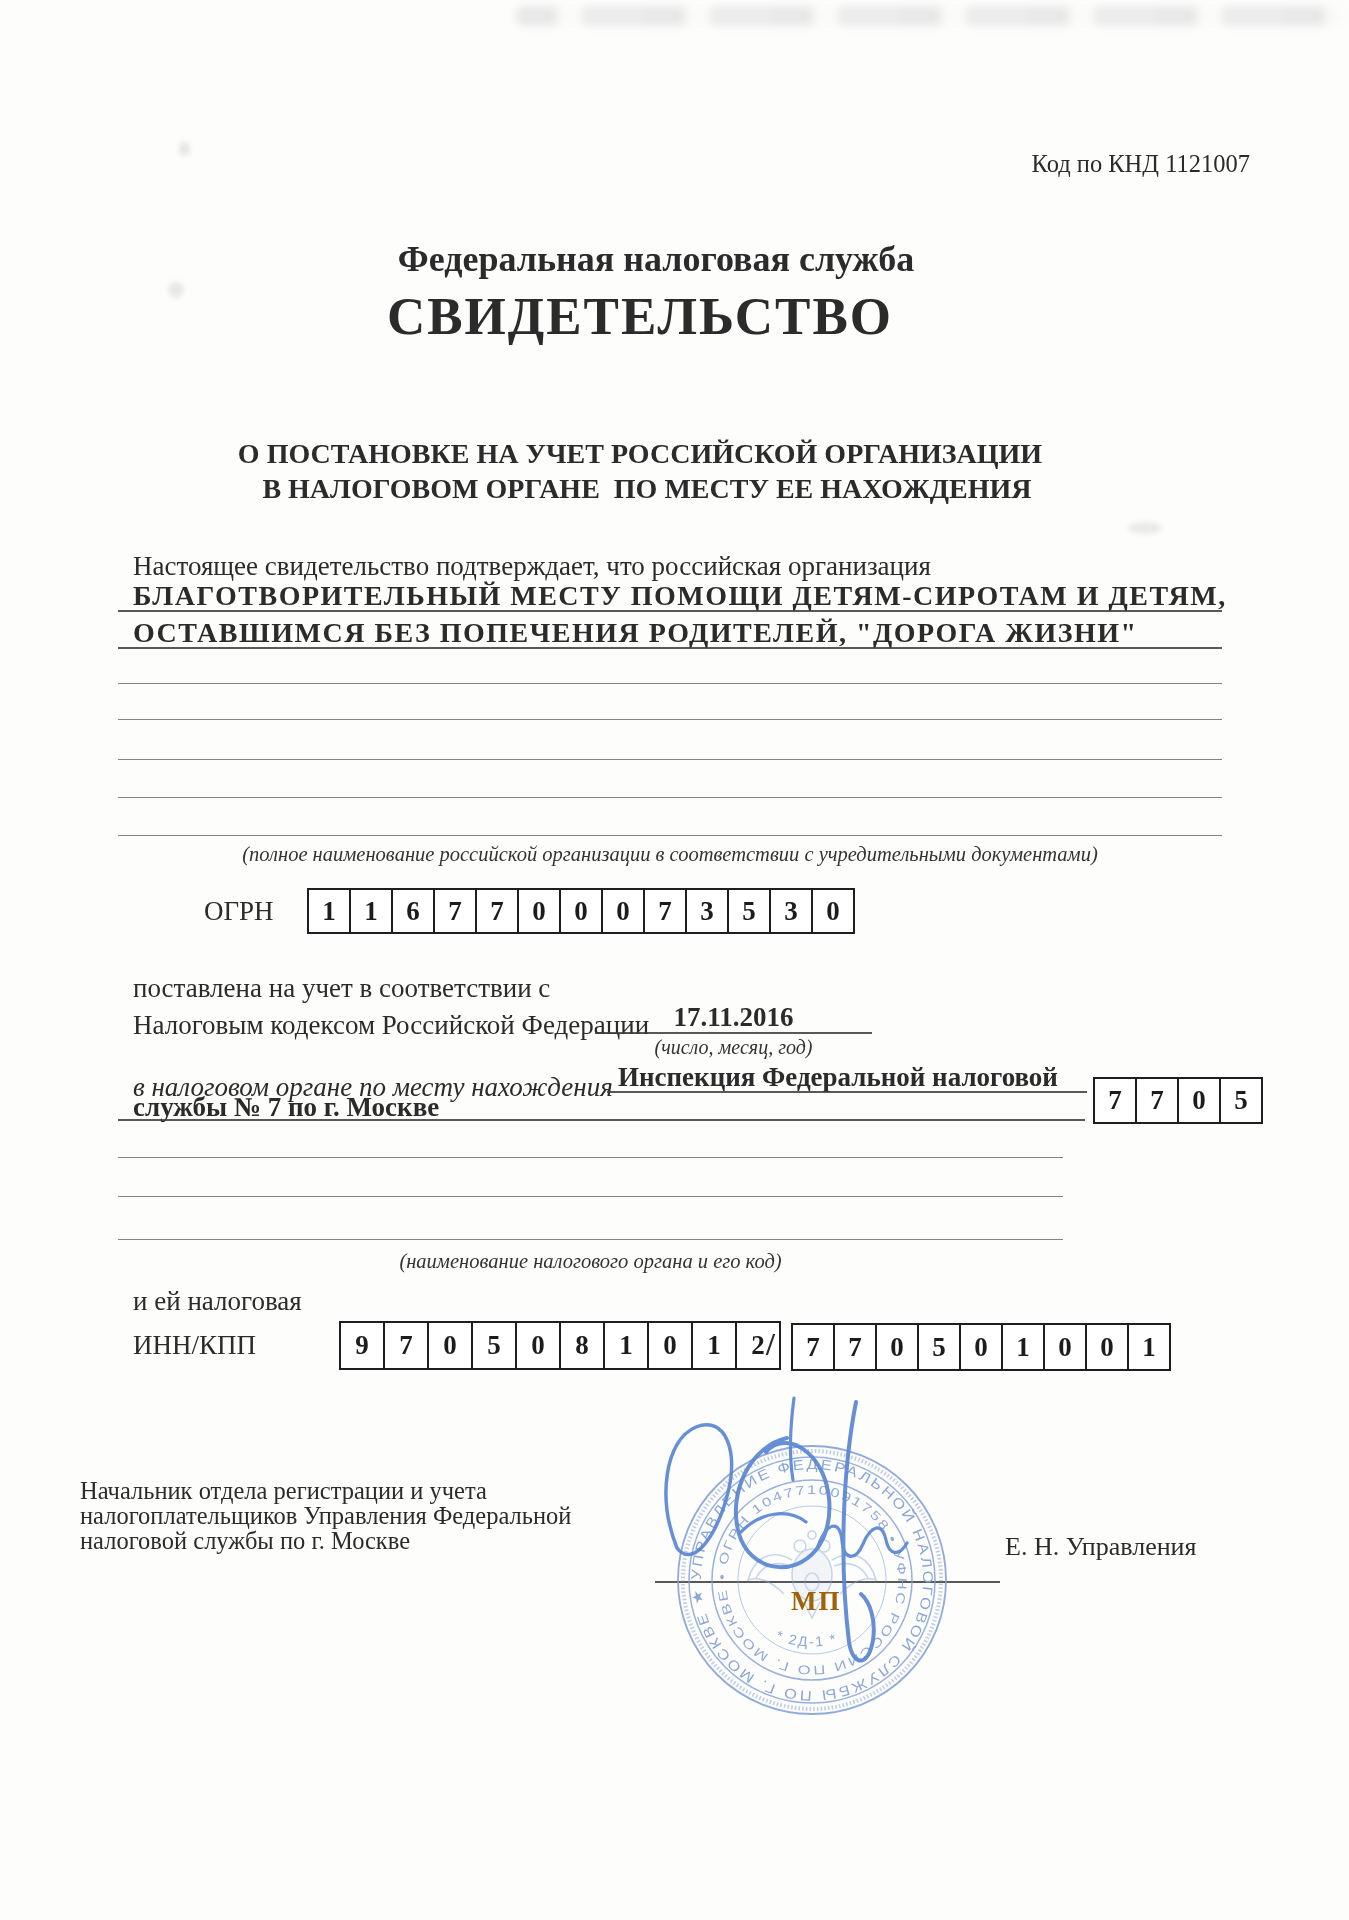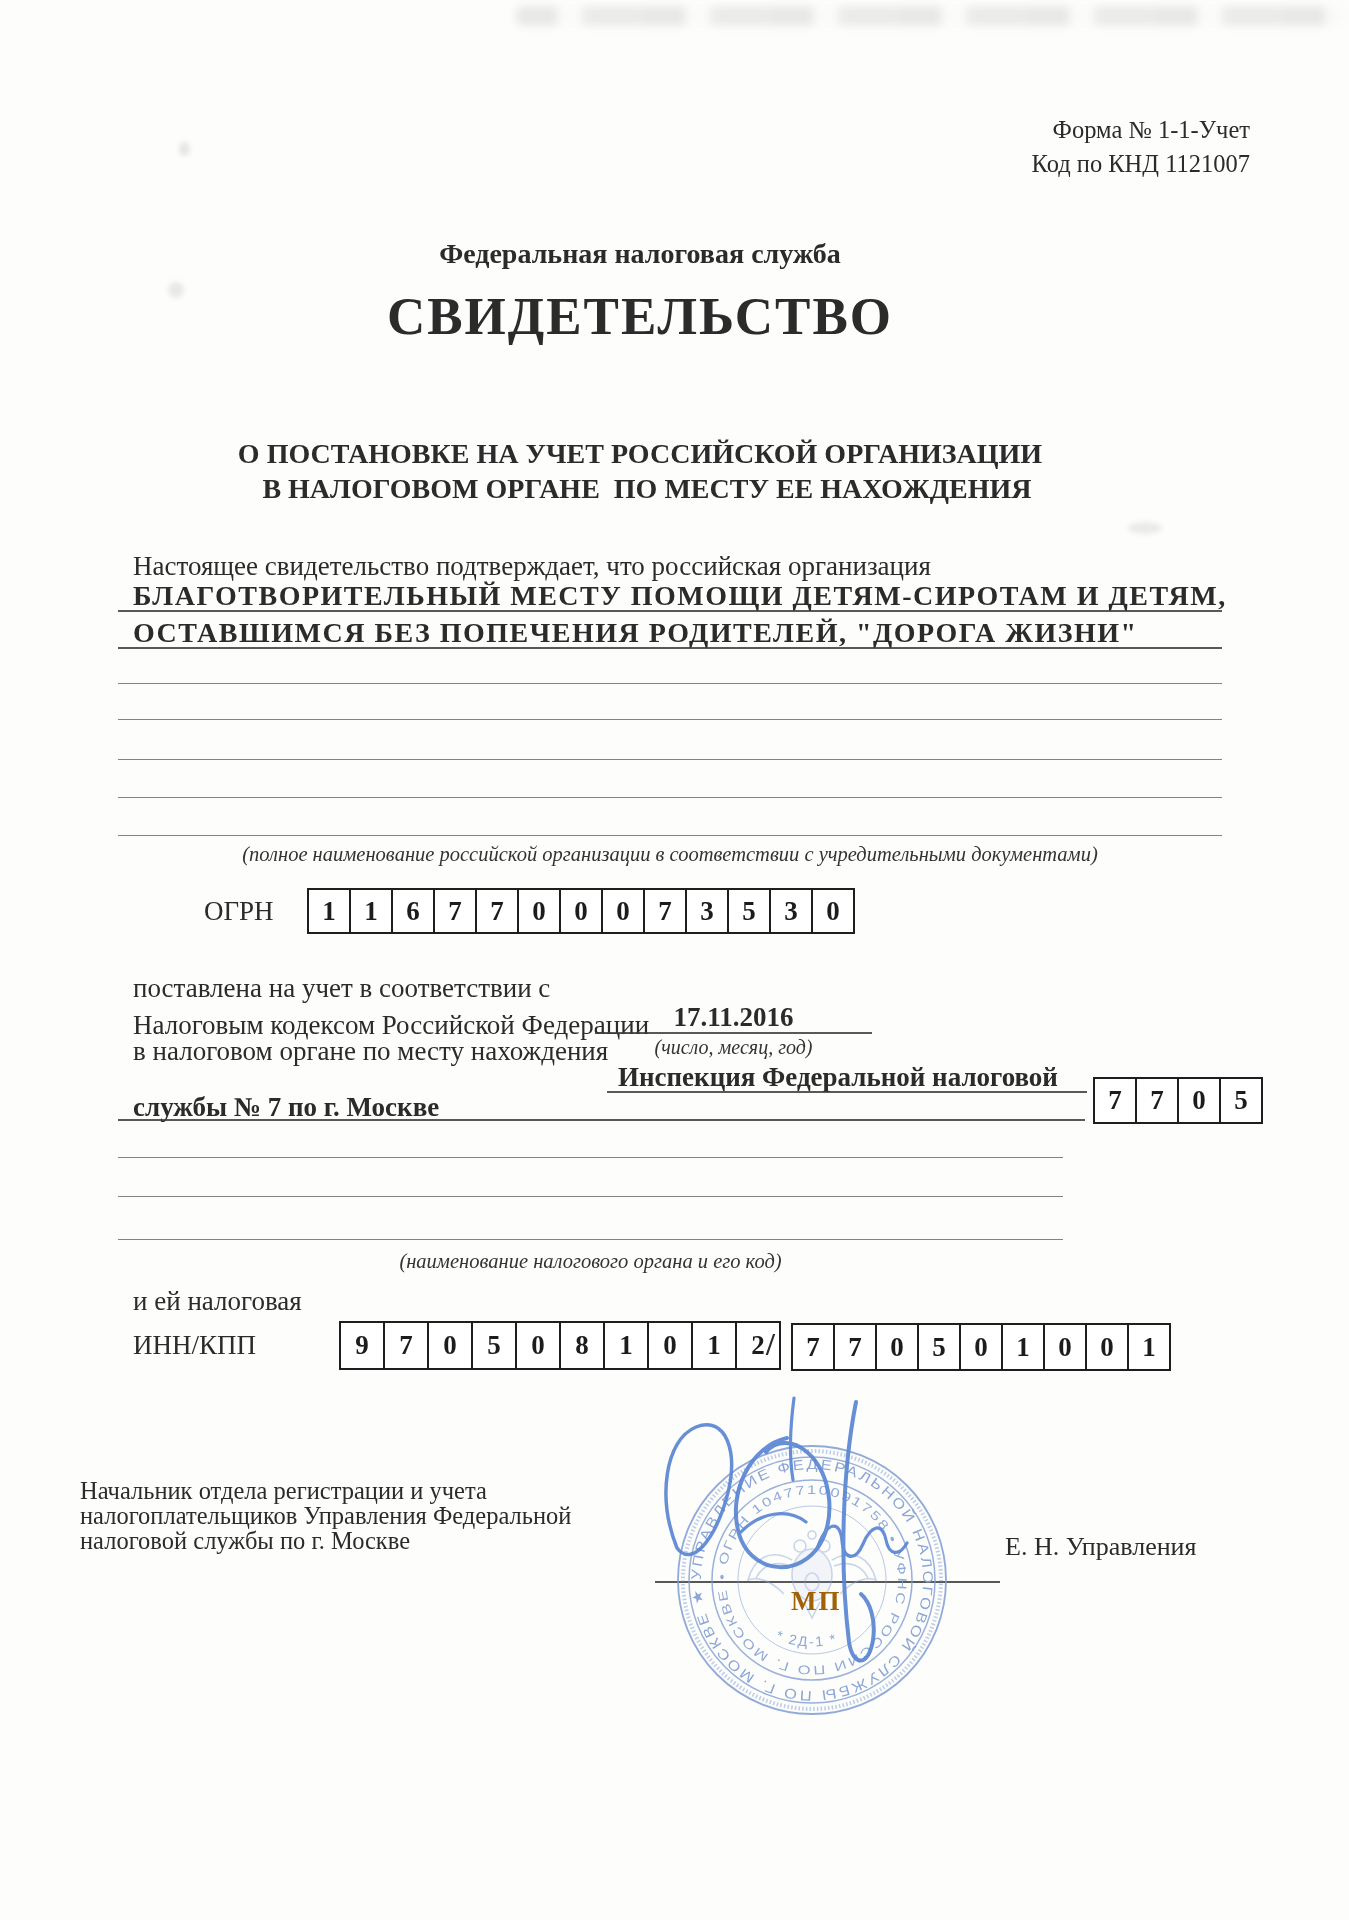--- a/index.html
+++ b/index.html
@@ -30,24 +30,23 @@
 <body>
 
 <div id="page">
 
   <div class="noise" style="left:515px;top:6px;width:830px;height:20px;
               background:repeating-linear-gradient(90deg, rgba(185,185,185,.30) 0 42px, rgba(225,225,225,.10) 42px 68px, rgba(195,195,195,.30) 68px 128px);"></div>
   <div class="smudge" style="left:179px;top:142px;width:11px;height:14px;"></div>
   <div class="smudge" style="left:168px;top:282px;width:16px;height:16px;opacity:.4;"></div>
   <div class="smudge" style="left:1128px;top:522px;width:34px;height:12px;opacity:.35;"></div>
 
-  <div class="abs right nowrap" style="left:850px;top:116px;width:400px;font-size:24.5px;">Форма № 1-1-Учет</div>
   <div class="abs right nowrap" style="left:850px;top:150px;width:400px;font-size:24.5px;">Код по КНД 1121007</div>
 
-  <div class="abs center bold headwrap" style="top:238px;font-size:28px;">Федеральная налоговая служба</div>
+  <div class="abs center bold headwrap" style="top:238px;font-size:36px;margin-left:16px;">Федеральная налоговая служба</div>
   <div class="abs center bold headwrap" style="top:286px;font-size:53px;letter-spacing:2px;">СВИДЕТЕЛЬСТВО</div>
   <div class="abs center bold headwrap" style="top:438px;font-size:28px;">О ПОСТАНОВКЕ НА УЧЕТ РОССИЙСКОЙ ОРГАНИЗАЦИИ</div>
   <div class="abs center bold headwrap pre" style="top:473px;font-size:28px;padding-left:7px;">В НАЛОГОВОМ ОРГАНЕ  ПО МЕСТУ ЕЕ НАХОЖДЕНИЯ</div>
 
   <div class="abs nowrap" style="left:133px;top:551px;font-size:27px;">Настоящее свидетельство подтверждает, что российская организация</div>
   <div class="abs bold nowrap" style="left:133px;top:580px;font-size:28px;letter-spacing:1.5px;">БЛАГОТВОРИТЕЛЬНЫЙ МЕСТУ ПОМОЩИ ДЕТЯМ-СИРОТАМ И ДЕТЯМ,</div>
   <div class="rule" style="left:118px;top:610px;width:1104px;"></div>
   <div class="abs bold nowrap" style="left:133px;top:617px;font-size:28px;letter-spacing:1.5px;">ОСТАВШИМСЯ БЕЗ ПОПЕЧЕНИЯ РОДИТЕЛЕЙ, "ДОРОГА ЖИЗНИ"</div>
   <div class="rule" style="left:118px;top:647px;width:1104px;"></div>
 
@@ -75,21 +74,21 @@
     <span class="cell">3</span>
     <span class="cell">0</span>
   </div>
 
   <div class="abs nowrap" style="left:133px;top:973px;font-size:27px;">поставлена на учет в соответствии с</div>
   <div class="abs nowrap" style="left:133px;top:1010px;font-size:27px;">Налоговым кодексом Российской Федерации</div>
   <div class="abs center bold" style="left:595px;top:1002px;width:277px;font-size:27px;">17.11.2016</div>
   <div class="rule" style="left:595px;top:1032px;width:277px;"></div>
   <div class="abs center cap" style="left:595px;top:1036px;width:277px;font-size:20px;">(число, месяц, год)</div>
 
-  <div class="abs nowrap" style="left:133px;top:1036px;font-size:27px;">в налоговом органе по месту нахождения</div>
+  <div class="abs nowrap" style="left:133px;top:1072px;font-size:27px;font-style:italic;">в налоговом органе по месту нахождения</div>
   <div class="abs bold nowrap" style="left:618px;top:1062px;font-size:27px;">Инспекция Федеральной налоговой</div>
   <div class="rule" style="left:607px;top:1091px;width:480px;"></div>
   <div class="abs bold nowrap" style="left:133px;top:1092px;font-size:27px;">службы № 7 по г. Москве</div>
   <div class="rule" style="left:118px;top:1119px;width:967px;"></div>
 
   <div class="dbox code abs" style="left:1093px;top:1077px;">
     <span class="cell">7</span>
     <span class="cell">7</span>
     <span class="cell">0</span>
     <span class="cell">5</span>

